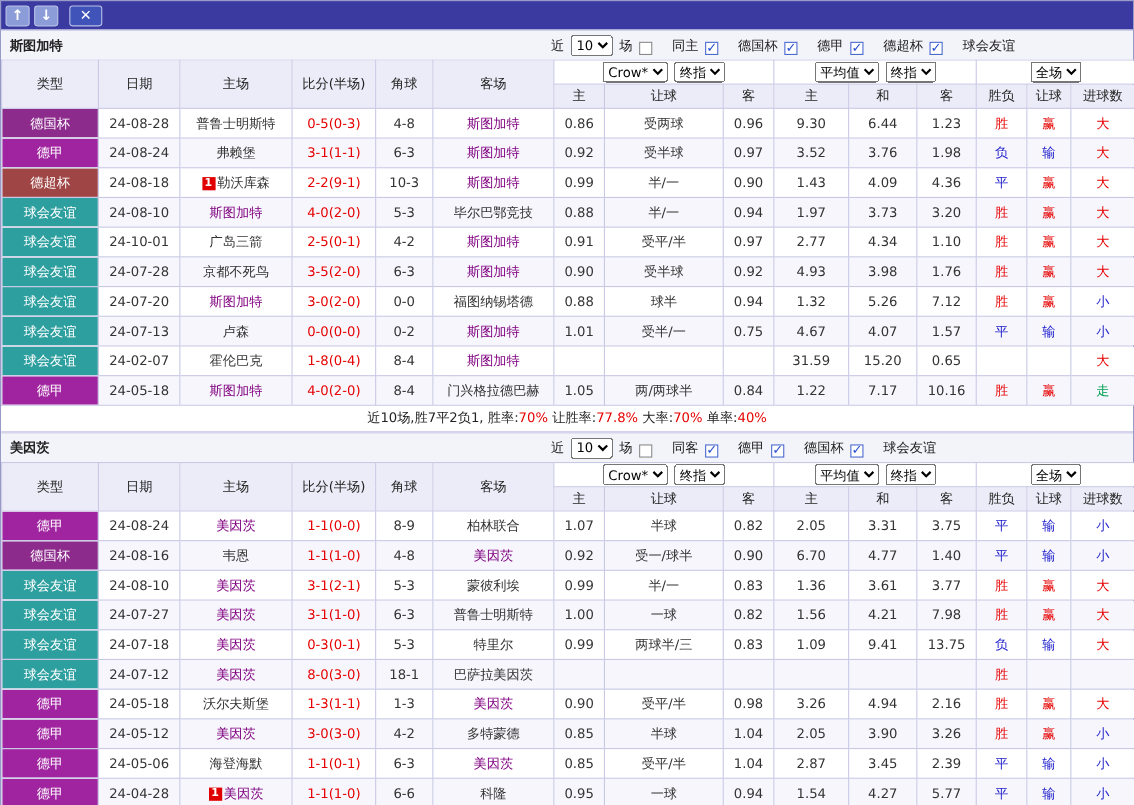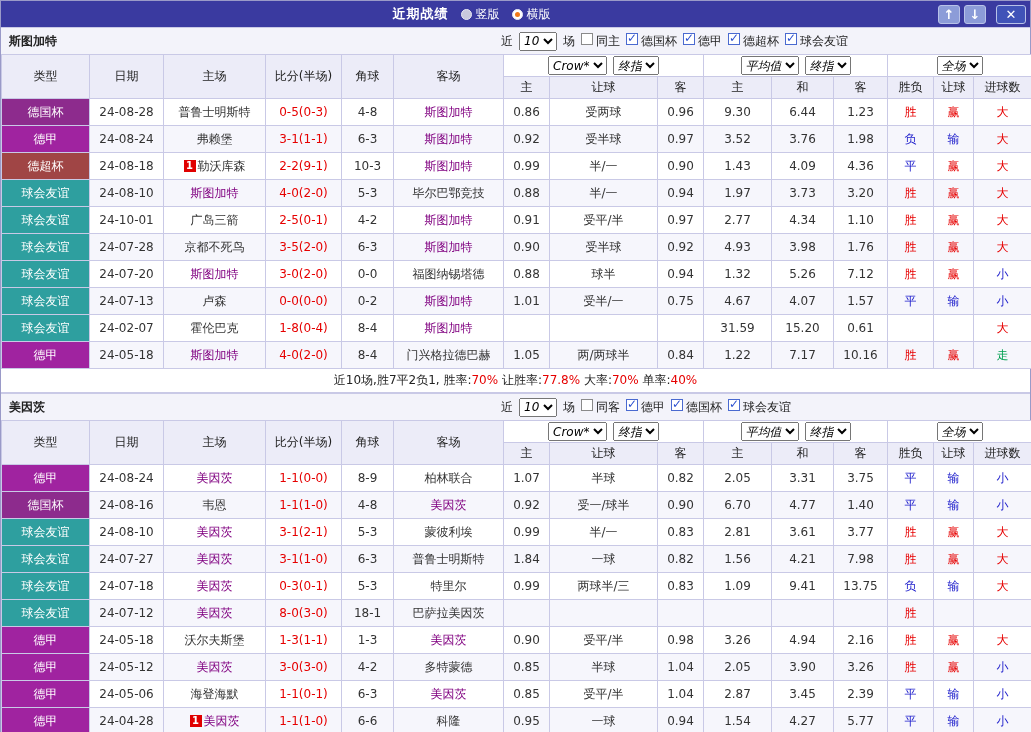--- a/index.html
+++ b/index.html
@@ -13,22 +13,22 @@
   .radio{width:11px;height:11px;border-radius:50%;background:#c9c9dd;border:1px solid #e8e8f4;box-sizing:border-box;position:relative;}
   .radio.sel{background:#fff;}
   .radio.sel::after{content:"";position:absolute;left:2px;top:2px;width:5px;height:5px;border-radius:50%;background:#f07818;}
   .tb-buttons{display:flex;gap:4px;align-items:center;}
   .tbbtn{width:22px;height:19px;background:#8c9cd8;border:1px solid #b8c2e8;border-radius:3px;color:#fff;text-align:center;line-height:17px;font-size:13px;font-weight:bold;cursor:pointer;box-sizing:border-box;}
   .tbbtn.close{background:#4053b8;width:30px;margin-left:6px;}
   
   .filterbar{height:26px;position:relative;display:flex;align-items:center;background:#f3f3fa;border-top:1px solid #c9c9e6;color:#222;}
   .teamname{position:absolute;left:8px;font-weight:bold;color:#222;}
   .filterctrls{position:absolute;left:500px;display:flex;align-items:center;gap:6px;white-space:nowrap;}
-  select{font-size:12px;height:19px;font-family:inherit;font-style:italic;}
-  .cb-wrap{display:inline-flex;align-items:flex-start;gap:3px;cursor:pointer;}
+  select{font-size:12px;height:19px;font-family:inherit;}
+  .cb-wrap{display:inline-flex;align-items:flex-end;gap:18px;cursor:pointer;}
   .cb{width:12px;height:12px;border:1px solid #8a8a8a;background:#fff;display:inline-block;position:relative;box-sizing:border-box;}
   .cb.on{border-color:#4a6ad0;}
   .cb.on::after{content:"\2713";position:absolute;left:0;top:-3px;color:#2b50d0;font-size:12px;font-weight:bold;}
   
   .stats{border-collapse:collapse;table-layout:fixed;width:1031px;}
   .stats th,.stats td{border:1px solid #c9c9e6;text-align:center;font-size:12px;color:#333;overflow:hidden;white-space:nowrap;padding:0;}
   .stats thead th{height:21px;background:#ececf8;font-weight:normal;color:#222;}
   .stats thead th.thG{background:#fff;}
   .hdr-select{height:19px;font-size:12px;margin:0 3px;}
   .stats tbody td{height:26px;background:#fff;}
@@ -38,31 +38,20 @@
   .focus{color:#800080;}
   .stats td.score{color:#e60000;}
   .redbox{display:inline-block;width:12px;height:12px;background:#e00000;color:#fff;font-size:10px;line-height:12px;text-align:center;margin-right:2px;font-weight:bold;vertical-align:1px;}
   .summary{height:23px;line-height:23px;text-align:center;font-size:12px;border-bottom:1px solid #c9c9e6;background:#fff;color:#222;}
 </style>
 </head>
 <body>
 
 <div class="app">
   <div class="titlebar">
-    <div class="tb-center">
-      <span class="tb-title">近期战绩</span>
-      <span class="tb-radio">
-        <span class="radio" id="radio0"></span>
-        <span>竖版</span>
-      </span>
-      <span class="tb-radio">
-        <span class="radio sel" id="radio1"></span>
-        <span>横版</span>
-      </span>
-    </div>
     <div class="tb-buttons">
       <span class="tbbtn">↑</span>
       <span class="tbbtn">↓</span>
       <span class="tbbtn close">✕</span>
     </div>
   </div>
   <div id="sections">
       <div class="section">
         <div class="filterbar">
           <span class="teamname">斯图加特</span>
@@ -294,21 +283,21 @@
               <td class="date">24-02-07</td>
               <td class="team"><span>霍伦巴克</span></td>
               <td class="score">1-8(0-4)</td>
               <td>8-4</td>
               <td class="team"><span class="focus">斯图加特</span></td>
               <td></td>
               <td></td>
               <td></td>
               <td>31.59</td>
               <td>15.20</td>
-              <td>0.61</td>
+              <td>0.65</td>
               <td class="res" style="color: rgb(51, 51, 51);"></td>
               <td class="res" style="color: rgb(51, 51, 51);"></td>
               <td class="res" style="color: rgb(230, 0, 0);">大</td>
             </tr>
             <tr>
               <td class="league">
                 <div class="badge" style="background: rgb(160, 35, 160);">德甲</div>
               </td>
               <td class="date">24-05-18</td>
               <td class="team"><span class="focus">斯图加特</span></td>
@@ -440,37 +429,37 @@
                 <div class="badge" style="background: rgb(46, 159, 159);">球会友谊</div>
               </td>
               <td class="date">24-08-10</td>
               <td class="team"><span class="focus">美因茨</span></td>
               <td class="score">3-1(2-1)</td>
               <td>5-3</td>
               <td class="team"><span>蒙彼利埃</span></td>
               <td>0.99</td>
               <td>半/一</td>
               <td>0.83</td>
-              <td>2.81</td>
+              <td>1.36</td>
               <td>3.61</td>
               <td>3.77</td>
               <td class="res" style="color: rgb(230, 0, 0);">胜</td>
               <td class="res" style="color: rgb(230, 0, 0);">赢</td>
               <td class="res" style="color: rgb(230, 0, 0);">大</td>
             </tr>
             <tr>
               <td class="league">
                 <div class="badge" style="background: rgb(46, 159, 159);">球会友谊</div>
               </td>
               <td class="date">24-07-27</td>
               <td class="team"><span class="focus">美因茨</span></td>
               <td class="score">3-1(1-0)</td>
               <td>6-3</td>
               <td class="team"><span>普鲁士明斯特</span></td>
-              <td>1.84</td>
+              <td>1.00</td>
               <td>一球</td>
               <td>0.82</td>
               <td>1.56</td>
               <td>4.21</td>
               <td>7.98</td>
               <td class="res" style="color: rgb(230, 0, 0);">胜</td>
               <td class="res" style="color: rgb(230, 0, 0);">赢</td>
               <td class="res" style="color: rgb(230, 0, 0);">大</td>
             </tr>
             <tr>

